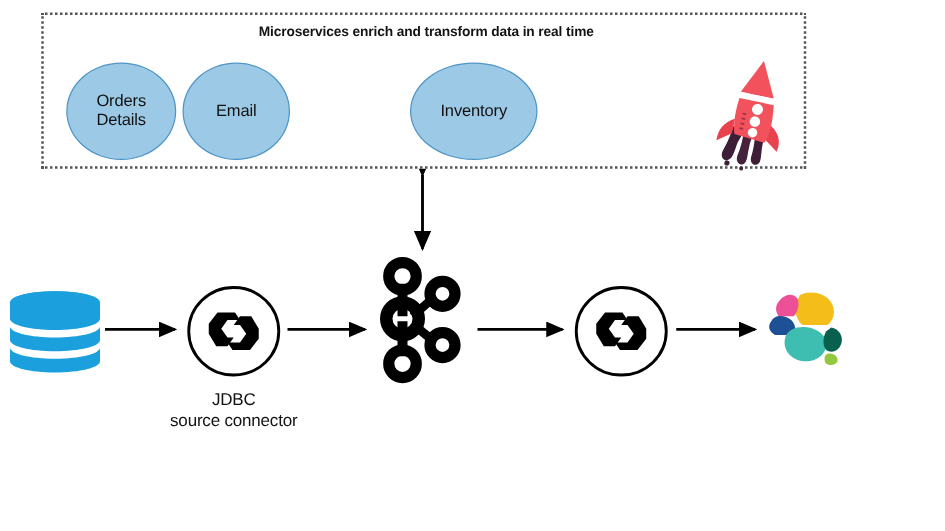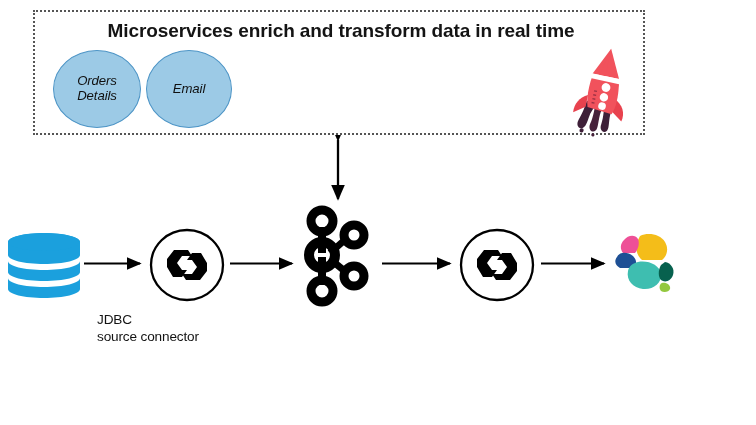--- a/index.html
+++ b/index.html
@@ -34,21 +34,21 @@
     box-sizing: border-box;
     background: #ffffff;
   }
 
   .ms-title {
     position: absolute;
     left: 0;
     top: 8px;
     width: 612px;
     text-align: center;
-    font-size: 19px;
+    font-size: 11px;
     font-weight: bold;
     color: #141414;
     letter-spacing: -0.1px;
     white-space: nowrap;
   }
 
   .ms-row {
     position: absolute;
     left: 0;
     top: 34px;
@@ -62,21 +62,20 @@
     height: 78px;
     background: #9CCAE6;
     border: 1.2px solid #4E95C6;
     border-radius: 50%;
     display: flex;
     align-items: center;
     justify-content: center;
     box-sizing: border-box;
   }
   .ms-ellipse span {
-    font-style: italic;
     font-size: 13.2px;
     color: #101010;
     text-align: center;
     line-height: 1.12;
     white-space: pre-line;
     letter-spacing: -0.1px;
   }
 
   .ell-0 { left: 18px;  width: 88px; }
   .ell-1 { left: 111px; width: 86px; align-items: center; }
@@ -98,20 +97,21 @@
   }
 
   .db-wrap   { left: 4px;   top: 228px; width: 80px;  height: 72px; }
   .conn1     { left: 148px; top: 228px; width: 78px;  height: 74px; }
   .kafka     { left: 300px; top: 205px; width: 76px;  height: 100px; }
   .conn2     { left: 458px; top: 228px; width: 78px;  height: 74px; }
   .elastic   { left: 610px; top: 230px; width: 70px;  height: 64px; }
 
   .node-label {
     position: absolute;
+    text-align: center;
     font-size: 13.6px;
     color: #131313;
     line-height: 1.28;
     white-space: pre-line;
     letter-spacing: -0.15px;
   }
   .label-jdbc    { left: 97px;  top: 311px; width: 180px; }
   .label-elastic { left: 407px; top: 311px; width: 180px; }
 
   svg { display: block; overflow: visible; }
@@ -151,20 +151,23 @@
       <div class="ms-ellipse ell-0">
         <span>Orders
 Details</span>
       </div>
 
       <div class="ms-ellipse ell-1">
         <span>Email</span>
       </div>
 
 
+      <div class="ms-ellipse ell-3">
+        <span>Inventory</span>
+      </div>
 
 
       <div class="rocket-wrap">
         <svg width="68" height="92" viewBox="0 0 68 92">
           <g transform="rotate(12 34 46)">
 
             <path d="M20,58 C20,58 19,70 16,78 C14,84 18,88 22,85 C25,83 25,76 26,70 L30,58 Z" fill="#3E1F38"></path>
             <path d="M29,60 C29,60 30,72 28,80 C27,86 32,89 35,85 C37,82 35,74 36,66 L38,60 Z" fill="#46213A"></path>
             <path d="M38,59 C38,59 40,70 39,78 C38,84 43,87 46,83 C48,80 45,72 46,64 L47,59 Z" fill="#3E1F38"></path>
             <circle cx="21" cy="88" r="2.1" fill="#3E1F38"></circle>

